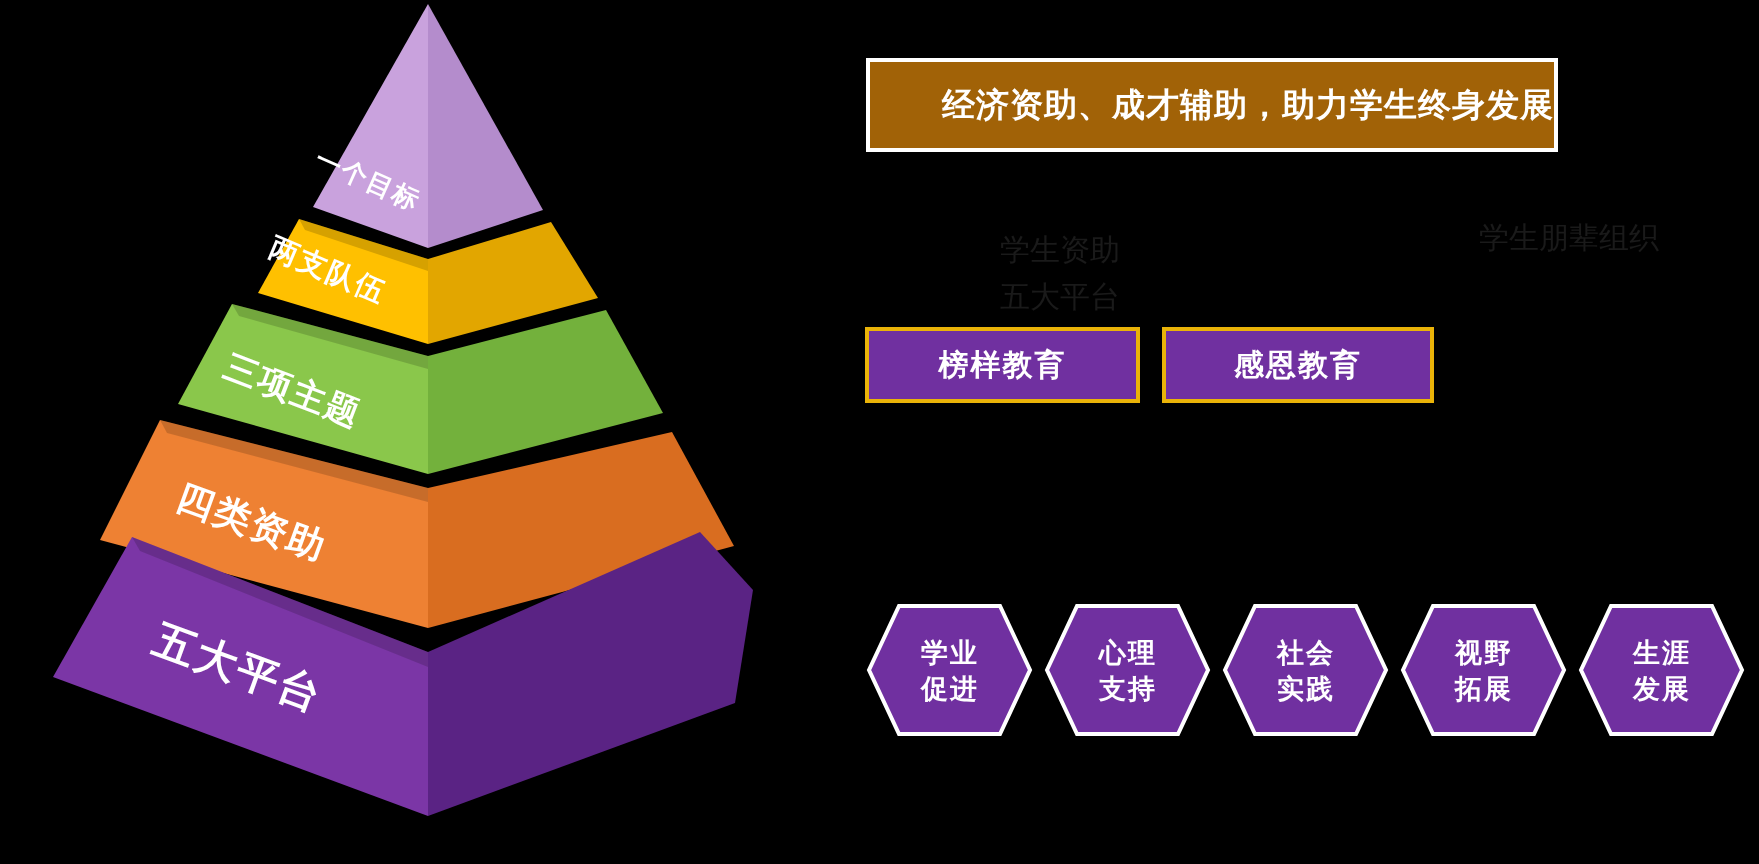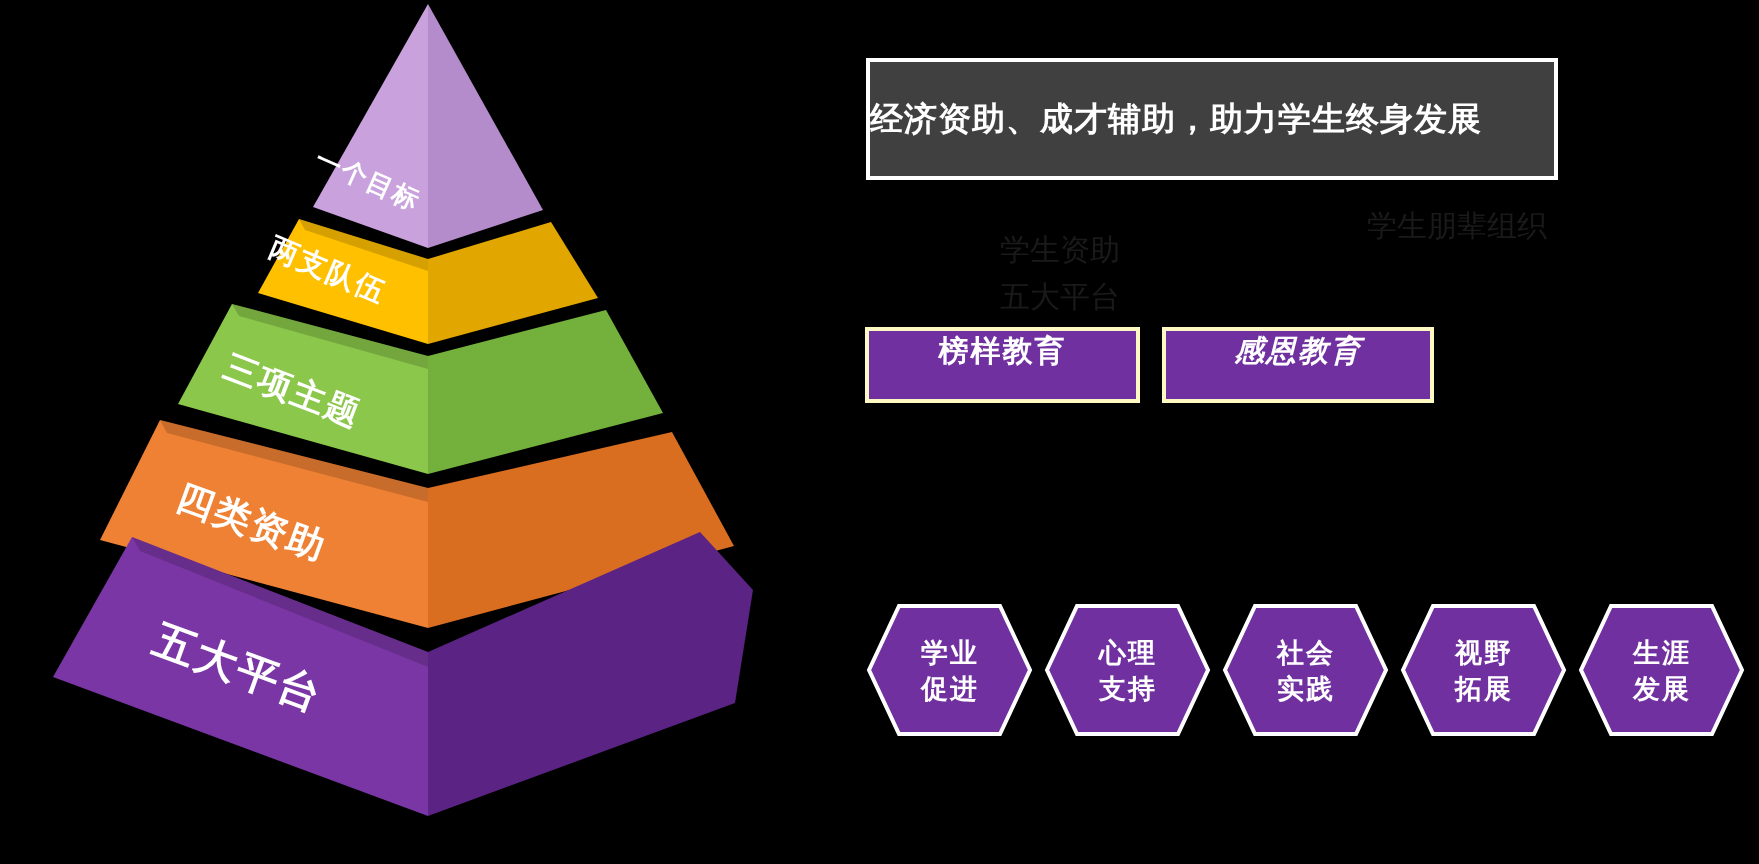--- a/index.html
+++ b/index.html
@@ -6,36 +6,36 @@
   #stage{position:relative;width:1759px;height:864px;background:#000;overflow:hidden;
          font-family:"Liberation Sans","DejaVu Sans",sans-serif;}
 
   
   #pyramid-svg{position:absolute;left:0;top:0;}
   .pyr-label{fill:#ffffff;font-weight:bold;letter-spacing:2px;
              text-anchor:middle;font-family:"Liberation Sans","DejaVu Sans",sans-serif;}
   .edge-strip{fill:rgba(0,0,0,0.16);}
 
   
-  .title-box{position:absolute;left:866px;top:58px;width:692px;height:122px;
-             background:#404040;border:4px solid #ffffff;box-sizing:border-box;
-             display:flex;align-items:center;justify-content:flex-start;}
+  .title-box{position:absolute;left:866px;top:58px;width:692px;height:94px;
+             background:#a16207;border:4px solid #ffffff;box-sizing:border-box;
+             display:flex;align-items:center;justify-content:flex-end;}
   .title-box span{color:#fff;font-size:33px;font-weight:bold;letter-spacing:1px;}
 
   .gray-block{position:absolute;color:#1a1a1a;font-size:30px;font-weight:500;
               line-height:47px;white-space:nowrap;}
   #team-left{left:1000px;top:206px;text-align:left;margin-top:20px;}
-  #team-right{left:1255px;top:200px;width:404px;text-align:center;line-height:51px;font-family:Liberation Serif, serif;}
+  #team-right{left:1255px;top:212px;width:404px;text-align:right;line-height:51px;font-family:Liberation Serif, serif;}
 
   .edu-box{position:absolute;top:327px;height:76px;background:#7030a0;
-           border:4px solid #fef9c3;box-sizing:border-box;
-           display:flex;align-items:flex-start;justify-content:center;}
+           border:4px solid #eab308;box-sizing:border-box;
+           display:flex;align-items:center;justify-content:center;}
   .edu-box span{color:#fff;font-size:30px;font-weight:bold;letter-spacing:2px;}
   #edu-0{left:865px;width:275px;}
-  #edu-1{left:1162px;width:272px;font-style:italic;}
+  #edu-1{left:1162px;width:272px;}
   #edu-2{left:1468px;width:277px;}
 
   .hexwrap{position:absolute;top:602px;width:167px;height:136px;}
   .hexwrap polygon{fill:#7030a0;stroke:#ffffff;stroke-width:4;}
   .hexwrap text{fill:#ffffff;font-size:27px;font-weight:bold;text-anchor:middle;
                 letter-spacing:2px;font-family:"Liberation Sans","DejaVu Sans",sans-serif;}
   #hex-0{left:866px;} #hex-1{left:1044px;} #hex-2{left:1222px;}
   #hex-3{left:1400px;} #hex-4{left:1578px;}
 </style>
 </head>

